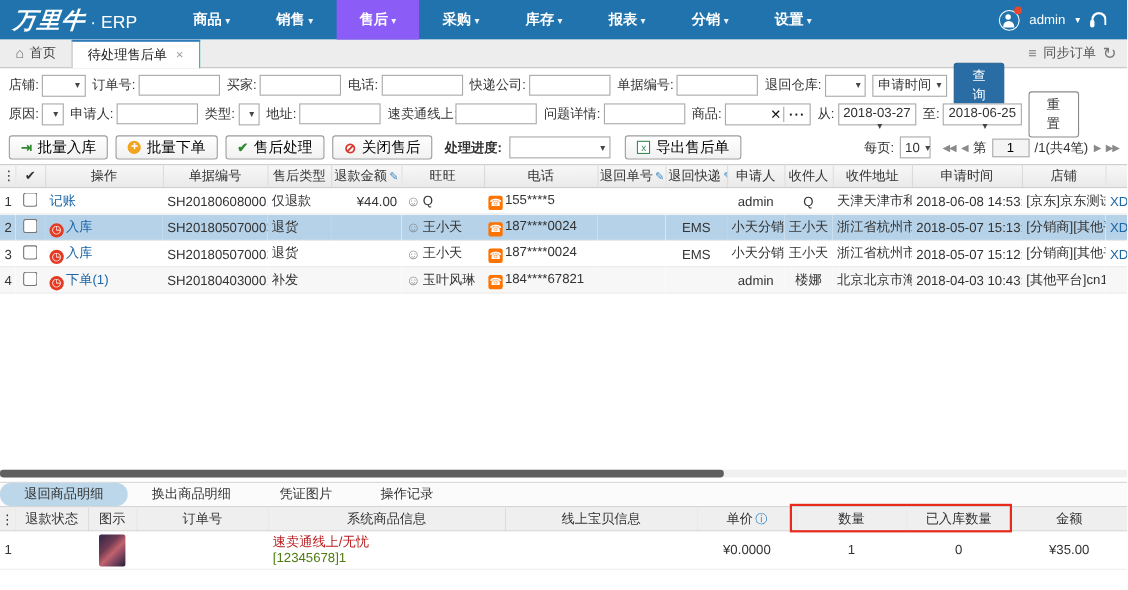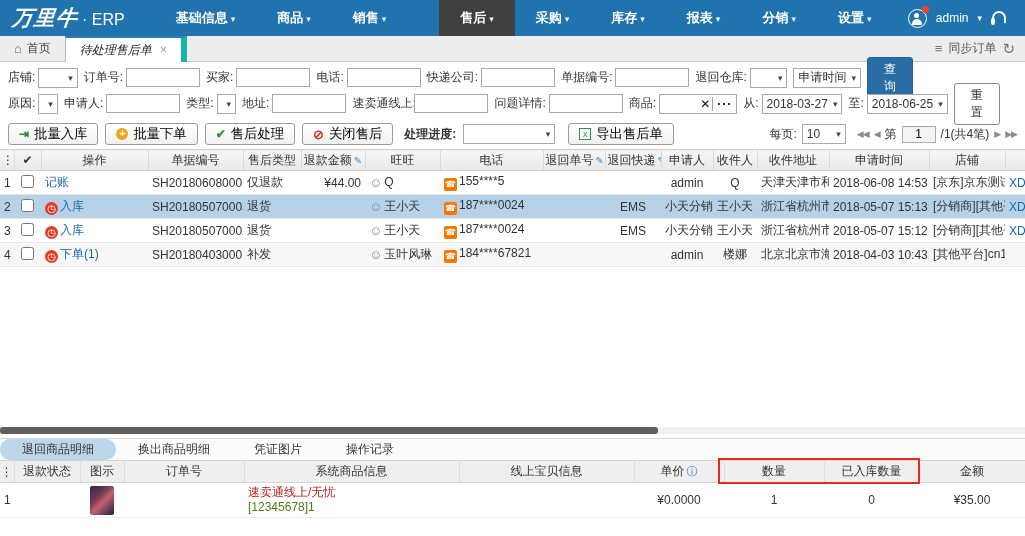--- a/index.html
+++ b/index.html
@@ -7,49 +7,49 @@
   .app { position:relative; width:1025px; height:536px; overflow:hidden; background:#fff; font-size:12px; color:#333; }
 
   
   .topnav { display:flex; align-items:center; height:36px; background:#2173AD; }
   .logo { display:flex; align-items:baseline; color:#fff; margin:0 30px 0 12px; white-space:nowrap; }
   .logo .brand { font-size:21px; font-weight:bold; font-style:italic; letter-spacing:1px; transform:skewX(-6deg); }
   .logo .suffix { font-size:16px; margin-left:4px; font-weight:normal; }
   .menu { display:flex; height:36px; }
   .menu-item { padding:0 21px; line-height:36px; color:#fff; font-size:13px; font-weight:bold; cursor:pointer; white-space:nowrap; }
   .menu-item .caret { font-size:9px; margin-left:3px; opacity:.9; }
-  .menu-item.active { background:#404040;margin-left:32px; }
+  .menu-item.active { background:#8b5cf6; }
   .nav-right { margin-left:auto; display:flex; align-items:center; gap:9px; padding-right:16px; color:#fff; }
   .ucircle { position:relative; width:19px; height:19px; border:1.5px solid #fff; border-radius:50%; display:inline-block; }
   .uhead { position:absolute; left:5.5px; top:3px; width:5px; height:5px; border-radius:50%; background:#fff; }
   .ubody { position:absolute; left:3px; top:9px; width:10px; height:6px; border-radius:5px 5px 0 0; background:#fff; }
   .udot { position:absolute; right:-3px; top:-4px; width:7px; height:7px; border-radius:50%; background:#E8442E; }
   .username { font-size:12px; }
   .headset { position:relative; width:18px; height:16px; display:inline-block; }
   .hs-arc { position:absolute; left:1px; top:1px; width:14px; height:12px; border:2px solid #fff; border-bottom:none; border-radius:8px 8px 0 0; }
   .hs-l { position:absolute; left:0; top:8px; width:4px; height:7px; background:#fff; border-radius:2px; }
 
   
   .tabbar { display:flex; align-items:stretch; height:26px; background:#EDEDED; border-bottom:1px solid #C6C6C6; }
   .tab { display:flex; align-items:center; gap:5px; padding:0 14px; color:#444; cursor:pointer; }
   .tab .home-glyph { font-size:13px; color:#666; }
-  .tab.active { background:#fff; border-left:1px solid #BBB; border-right:6px solid #14b8a6; border-top:2px solid #2F7BB8; margin-bottom:-1px; color:#222;font-style:italic; }
+  .tab.active { background:#fff; border-left:1px solid #BBB; border-right:1px solid #14b8a6; border-top:2px solid #2F7BB8; margin-bottom:-1px; color:#222; }
   .tab .close { color:#999; font-size:12px; margin-left:3px; }
   .tab-right { margin-left:auto; display:flex; align-items:center; gap:6px; padding-right:10px; color:#555; }
   .tab-right .glyph { font-size:13px; color:#777; }
 
   
   .filters { padding:5px 8px 2px; }
   .frow { display:flex; align-items:center; margin-bottom:5px; height:21px; }
   .flabel { text-align:right; color:#333; white-space:nowrap; padding-right:3px; }
   .w34{width:36px;} .w48{width:50px;} .w60{width:62px;}
   .fctl { width:74px; height:19px; border:1px solid #A9A9A9; margin-right:6px; padding:0 3px; font-size:12px; }
   .selectbox { height:20px; border:1px solid #A9A9A9; background:#fff; display:inline-flex; align-items:center; justify-content:space-between; padding:0 4px; margin-right:6px; cursor:pointer; white-space:nowrap; }
   .selectbox .caret { font-size:9px; color:#444; margin-left:5px; }
-  .sb76{width:76px;} .sb72{width:72px;} .sb90{width:92px;} .sb70{width:88px;}
+  .sb76{width:76px;} .sb72{width:72px;} .sb90{width:92px;} .sb70{width:88px;flex-direction:column;}
   .inline-icon { font-weight:bold; color:#111; margin:0 2px; }
   .dots-btn { border-left:1px solid #A9A9A9; padding-left:4px; color:#111; font-weight:bold; letter-spacing:1px; }
   .prod-box { display:inline-flex; align-items:center; height:20px; border:1px solid #A9A9A9; background:#fff; padding:0 4px; margin-right:6px; }
   .prod-box input { border:none; width:40px; height:16px; outline:none; }
   .btn-primary { margin-left:auto; margin-right:104px; background:#2A6DA5; color:#fff; border:1px solid #26618F; border-radius:3px; padding:3px 16px; font-size:12px; cursor:pointer; }
   .btn-plain { margin-left:auto; margin-right:104px; background:#fff; color:#333; border:1px solid #8A8A8A; border-radius:3px; padding:3px 16px; font-size:12px; cursor:pointer; }
 
   
   .toolbar { display:flex; align-items:center; gap:7px; padding:2px 8px 4px; }
   .tbtn { display:inline-flex; align-items:center; gap:5px; border:1px solid #9C9C9C; background:linear-gradient(#ffffff,#F1F1F1); border-radius:3px; padding:0 10px; height:22px; cursor:pointer; white-space:nowrap; }
@@ -101,21 +101,20 @@
 <body>
 
 <div class="app">
 
   <header class="topnav">
     <div class="logo">
       <span class="brand">万里牛</span>
       <span class="suffix">· ERP</span>
     </div>
     <nav class="menu">
-      <div class="menu-item"><span>基础信息</span><span class="caret">▾</span></div>
       <div class="menu-item"><span>商品</span><span class="caret">▾</span></div>
       <div class="menu-item"><span>销售</span><span class="caret">▾</span></div>
       <div class="menu-item active"><span>售后</span><span class="caret">▾</span></div>
       <div class="menu-item"><span>采购</span><span class="caret">▾</span></div>
       <div class="menu-item"><span>库存</span><span class="caret">▾</span></div>
       <div class="menu-item"><span>报表</span><span class="caret">▾</span></div>
       <div class="menu-item"><span>分销</span><span class="caret">▾</span></div>
       <div class="menu-item"><span>设置</span><span class="caret">▾</span></div>
     </nav>
     <div class="nav-right">
@@ -237,21 +236,21 @@
     <span class="selectbox sb90">
         <span></span>
         <span class="caret">▾</span>
       </span>
     <button class="tbtn">
         <span class="ic-excel">x</span>
         <span>导出售后单</span>
       </button>
     <div class="pager">
       <span>每页:</span>
-      <span class="selectbox" style="width:44px">
+      <span class="selectbox" style="width:28px">
           <span>10</span>
           <span class="caret">▾</span>
         </span>
       <span class="pgico">◀◀</span>
       <span class="pgico">◀</span>
       <span>第</span>
       <input class="page-input" value="1" style="">
       <span>/1(共4笔)</span>
       <span class="pgico">▶</span>
       <span class="pgico">▶▶</span>

